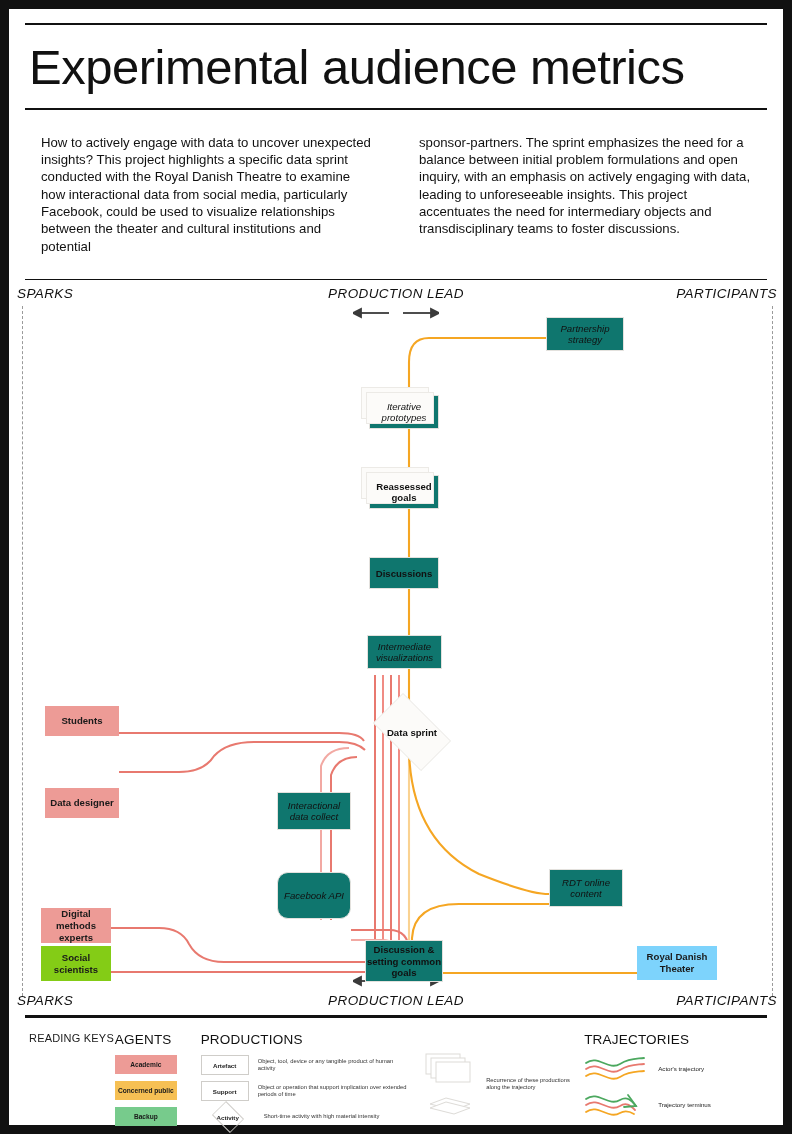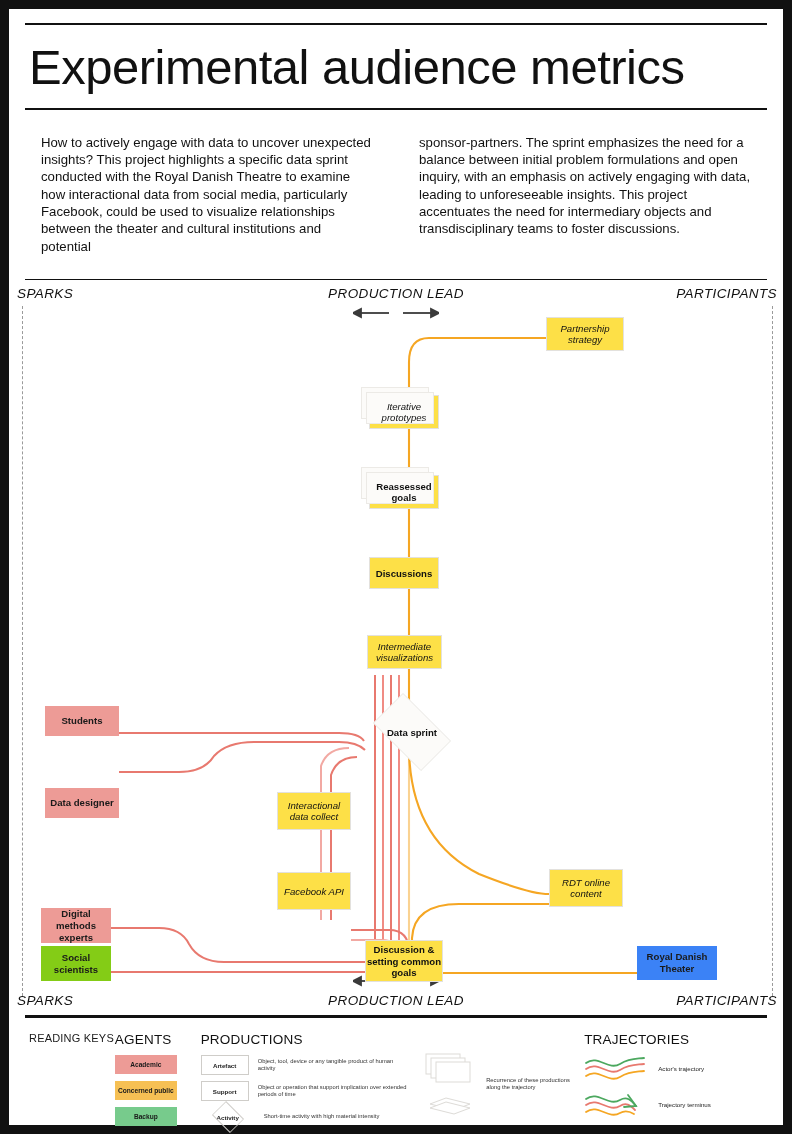--- a/index.html
+++ b/index.html
@@ -39,21 +39,21 @@
   .lane-mid{left:50%;transform:translateX(-50%);}
   .lane-right{right:6px;}
 
   .dash-line{position:absolute;top:26px;height:690px;border-left:1.4px dashed #9a9a9a;}
 
   .arrows{position:absolute;left:50%;transform:translateX(-50%);width:86px;height:14px;}
 
   .canvas{position:absolute;left:0;top:0;width:774px;height:735px;}
 
   
-  .node{position:absolute;background:#fde047;border:1px solid #e3e1dd;
+  .node{position:absolute;background:#0f766e;border:1px solid #e3e1dd;
         display:flex;align-items:center;justify-content:center;text-align:center;
         font-size:9.6px;line-height:1.22;color:#111;box-sizing:border-box;z-index:5;}
   .node.italic{font-style:italic;}
   .node.bold{font-weight:700;}
   .stack::before,.stack::after{content:"";position:absolute;background:#fcfbf9;
         border:1px solid #eceae6;box-sizing:border-box;z-index:-1;}
   .stack::before{left:-9px;top:-9px;width:100%;height:100%;}
   .stack::after{left:-4.5px;top:-4.5px;width:100%;height:100%;}
 
   .diamond{position:absolute;z-index:5;display:flex;align-items:center;justify-content:center;
@@ -196,34 +196,34 @@
         </g>
       </svg>
 
       <div id="nodes-layer">
           <div class="node italic" style="left: 537px; top: 37px; width: 78px; height: 34px;">Partnership strategy</div>
           <div class="node italic stack" style="left: 360px; top: 115px; width: 70px; height: 34px;">Iterative prototypes</div>
           <div class="node bold stack" style="left: 360px; top: 195px; width: 70px; height: 34px;">Reassessed goals</div>
           <div class="node bold" style="left: 360px; top: 277px; width: 70px; height: 32px;">Discussions</div>
           <div class="node italic" style="left: 358px; top: 355px; width: 75px; height: 34px;">Intermediate visualizations</div>
           <div class="node italic" style="left: 268px; top: 512px; width: 74px; height: 38px;">Interactional data collect</div>
-          <div class="node italic" style="left: 268px; top: 592px; width: 74px; height: 38px;">Facebook API</div>
+          <div class="node italic" style="left: 268px; top: 592px; width: 74px; height: 47px; border-radius: 11px;">Facebook API</div>
           <div class="node italic" style="left: 540px; top: 589px; width: 74px; height: 38px;">RDT online content</div>
           <div class="node bold" style="left: 356px; top: 660px; width: 78px; height: 42px;">Discussion &amp; setting common goals</div>
           <div class="diamond" style="left: 355px; top: 422px; width: 96px; height: 60px;">
             <span class="dshape"></span>
             <span>Data sprint</span>
           </div>
         </div>
       <div id="agents-layer">
           <div class="agent" style="left: 36px; top: 426px; width: 74px; height: 30px; background: rgb(237, 155, 150);">Students</div>
           <div class="agent" style="left: 36px; top: 465px; width: 74px; height: 30px; background: rgb(237, 155, 150); margin-top: 43px;">Data designer</div>
           <div class="agent" style="left: 32px; top: 628px; width: 70px; height: 35px; background: rgb(237, 155, 150);">Digital methods experts</div>
           <div class="agent" style="left: 32px; top: 666px; width: 70px; height: 35px; background: #84cc16;">Social scientists</div>
-          <div class="agent" style="left: 628px; top: 666px; width: 80px; height: 34px; background: #3b82f6;">Royal Danish Theater</div>
+          <div class="agent" style="left: 628px; top: 666px; width: 80px; height: 34px; background: #7dd3fc;">Royal Danish Theater</div>
         </div>
     </div>
 
     <div class="rule-thick"></div>
 
     <div class="legend">
       <div class="legend-grid">
         <div class="lg-title">READING KEYS</div>
 
         <div class="lg-col" style="width:96px">

